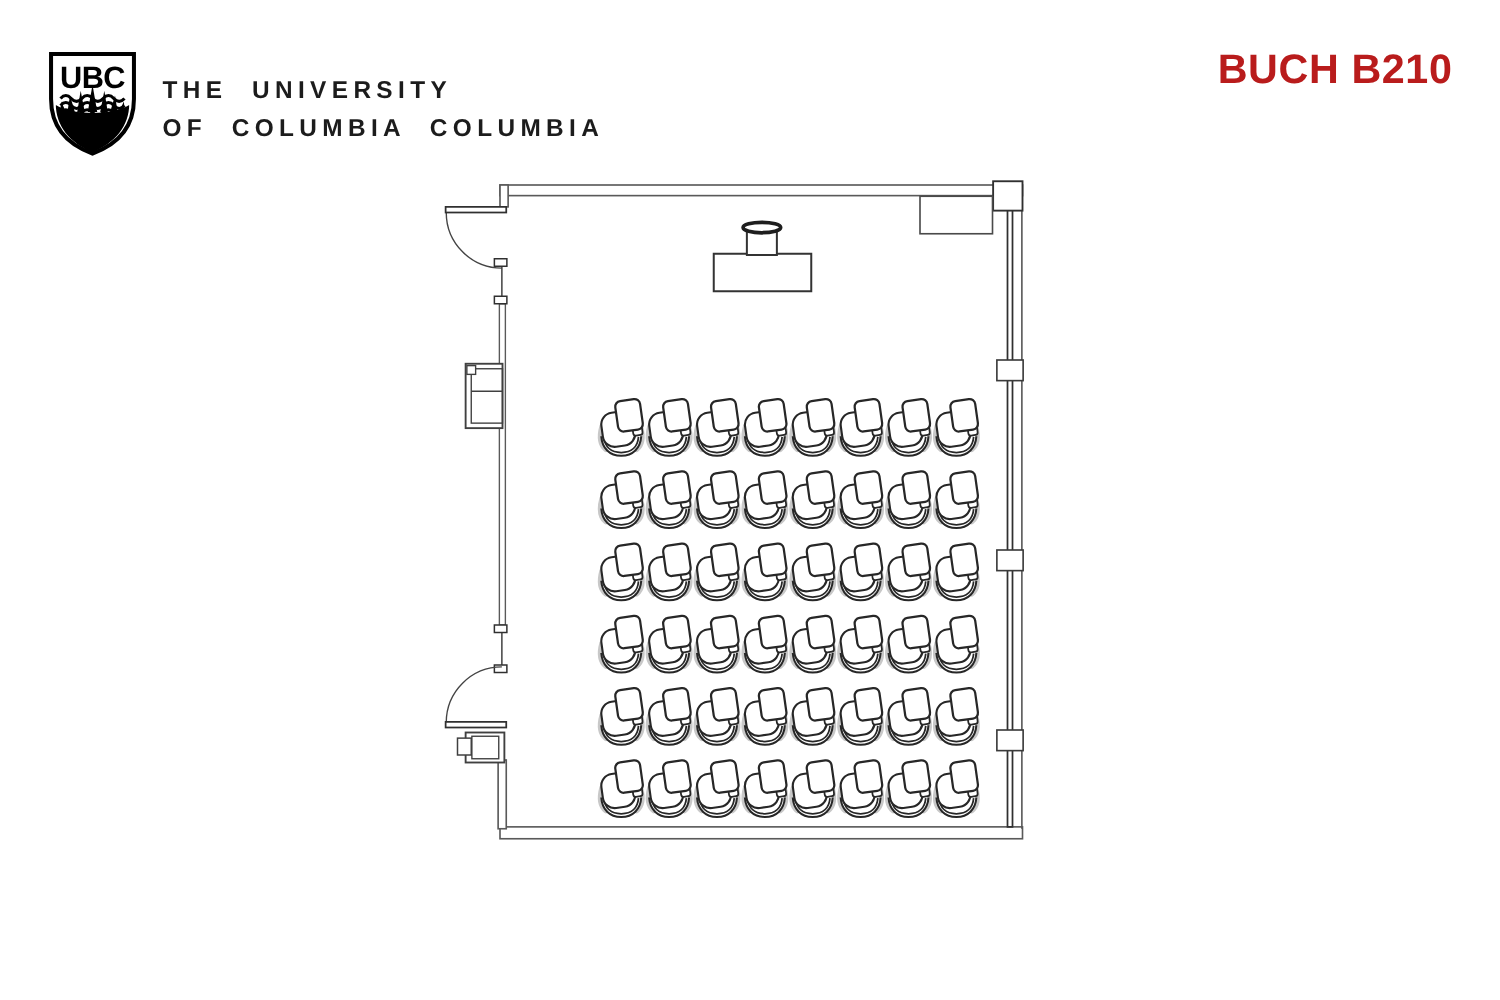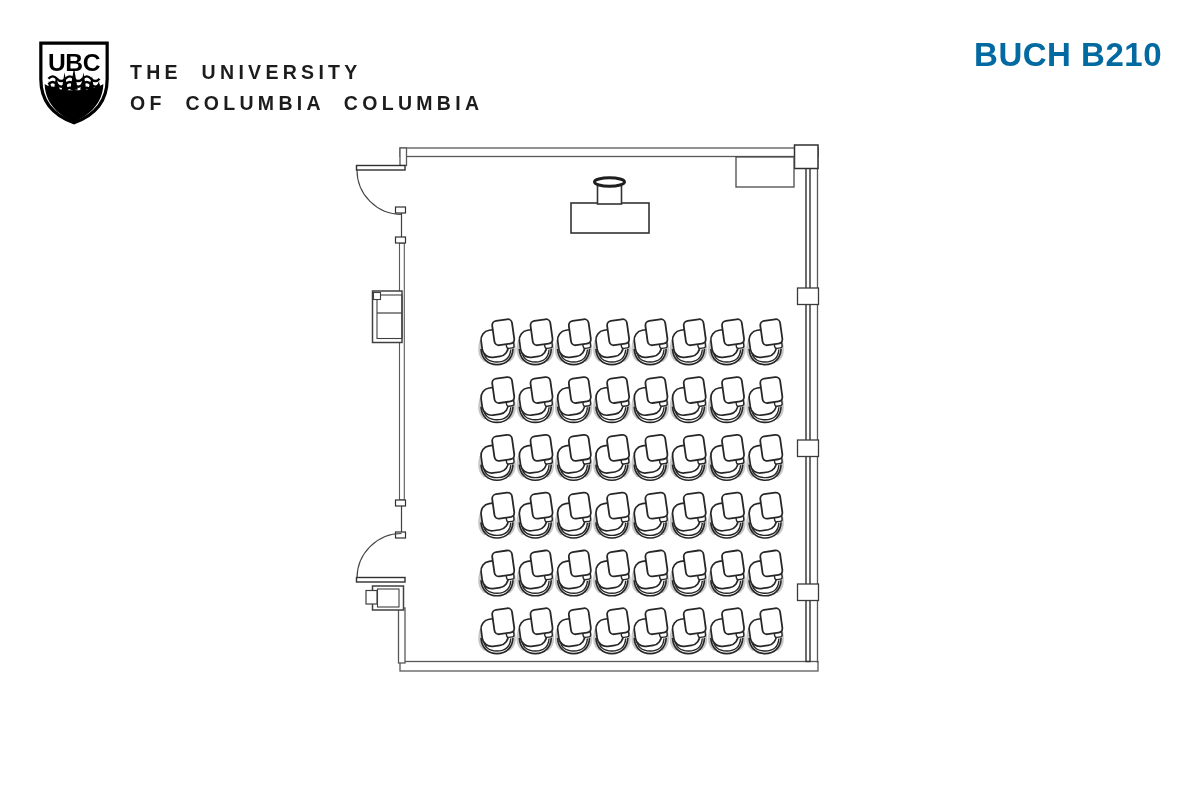--- a/index.html
+++ b/index.html
@@ -8,21 +8,21 @@
     background:#ffffff;font-family:"Liberation Sans",sans-serif;
   }
   .logo{position:absolute;left:38px;top:40px;width:72px;height:86px;}
   .uni-name{
     position:absolute;left:130px;top:45px;
     font-size:19.5px;font-weight:bold;color:#1c1c1c;
     letter-spacing:4.3px;word-spacing:10px;line-height:31px;white-space:pre;margin-top:12px;
   }
   .room-title{
     position:absolute;top:36px;right:38px;
-    font-size:33px;font-weight:bold;color:#0369a1;letter-spacing:0.5px;
+    font-size:33px;font-weight:bold;color:#b91c1c;letter-spacing:0.5px;
   }
   .plan{position:absolute;left:340px;top:130px;}
   .plan *{vector-effect:none;}
   use{overflow:visible;}
 </style>
 </head>
 <body>
 
 <div>
 

